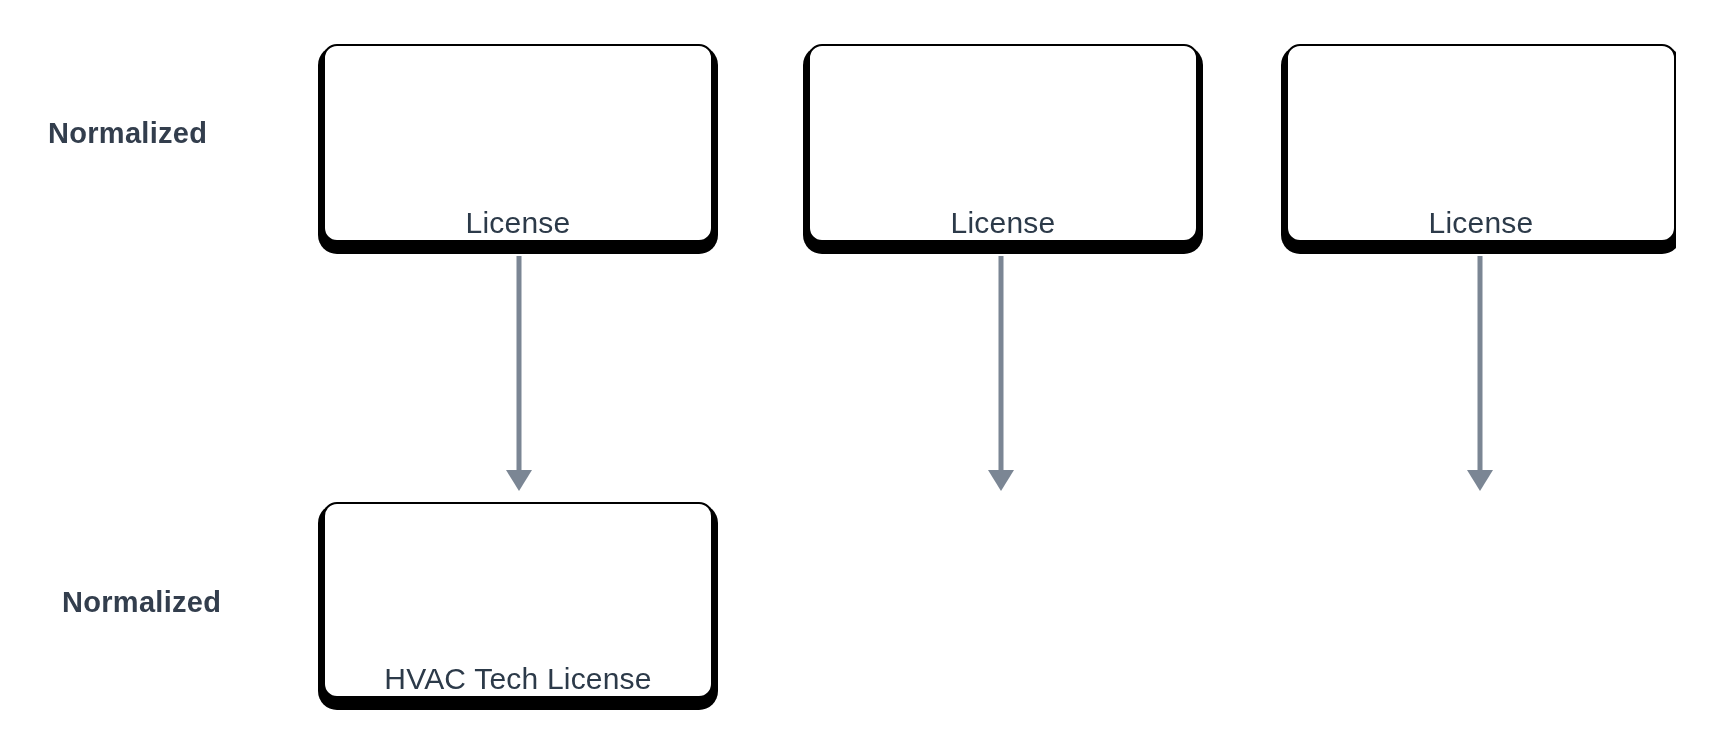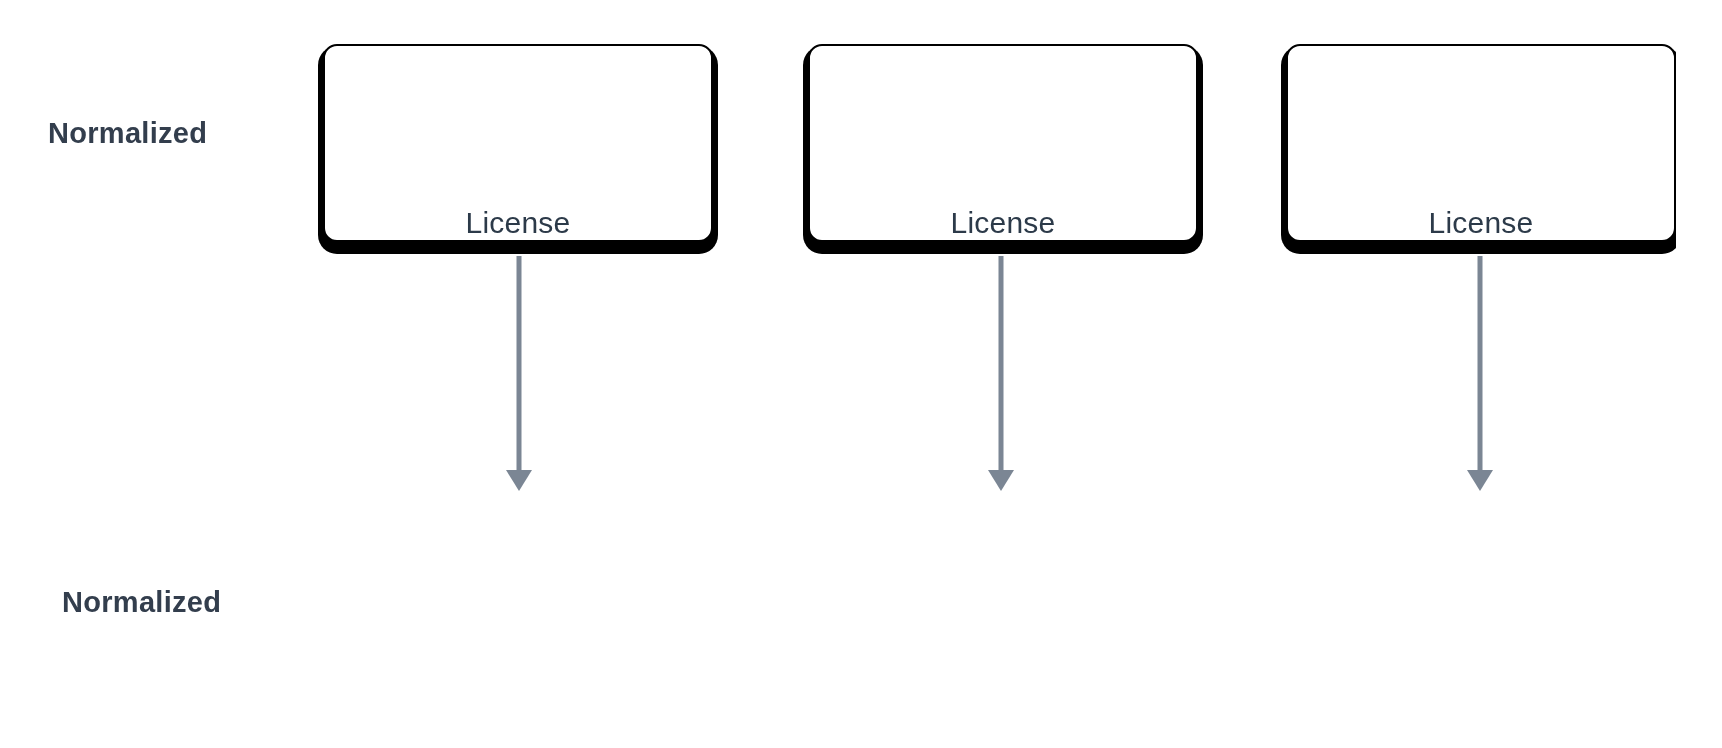--- a/index.html
+++ b/index.html
@@ -72,20 +72,23 @@
 
   <div class="row-label underlying">Normalized</div>
 
   <div class="card top col-0">
     <span class="card-label">License</span>
   </div>
   <svg class="arrow arrow-0" viewBox="0 0 28 236">
     <line x1="14" y1="0" x2="14" y2="216" stroke-width="5" stroke="#7B8694"></line>
     <polygon points="1,214 27,214 14,235" fill="#7B8694"></polygon>
   </svg>
+  <div class="card bottom col-0">
+    <span class="card-label">HVAC Tech License</span>
+  </div>
 
   <div class="card top col-1">
     <span class="card-label">License</span>
   </div>
   <svg class="arrow arrow-1" viewBox="0 0 28 236">
     <line x1="14" y1="0" x2="14" y2="216" stroke-width="5" stroke="#7B8694"></line>
     <polygon points="1,214 27,214 14,235" fill="#7B8694"></polygon>
   </svg>
 
   <div class="card top col-2">

